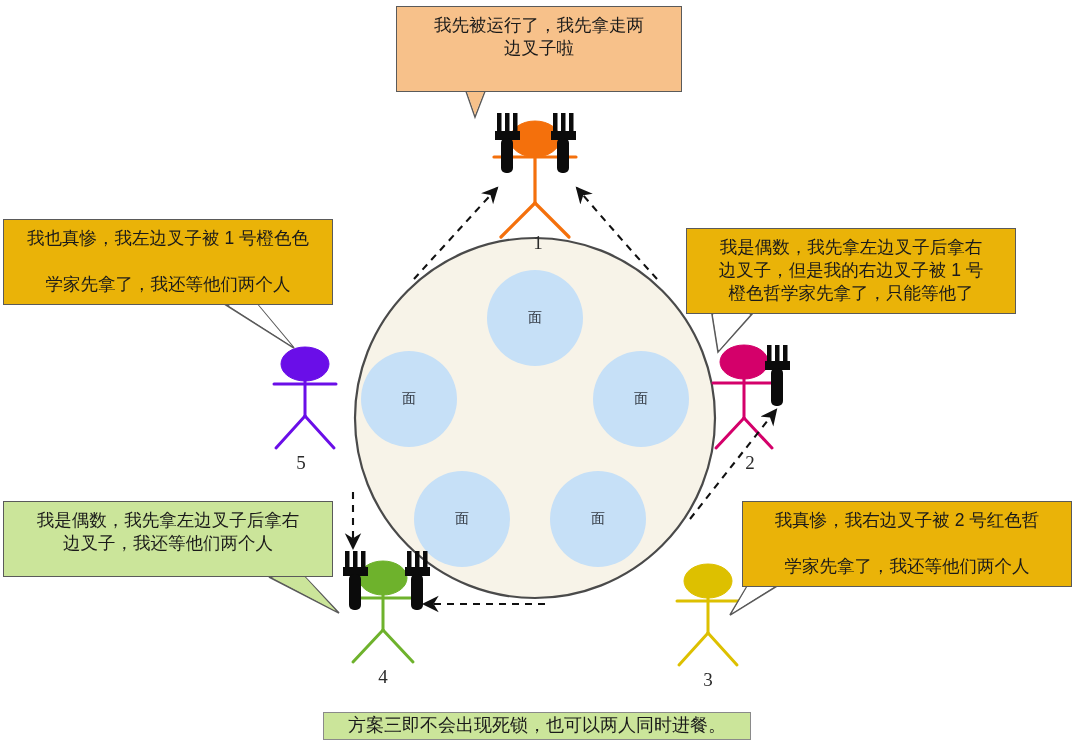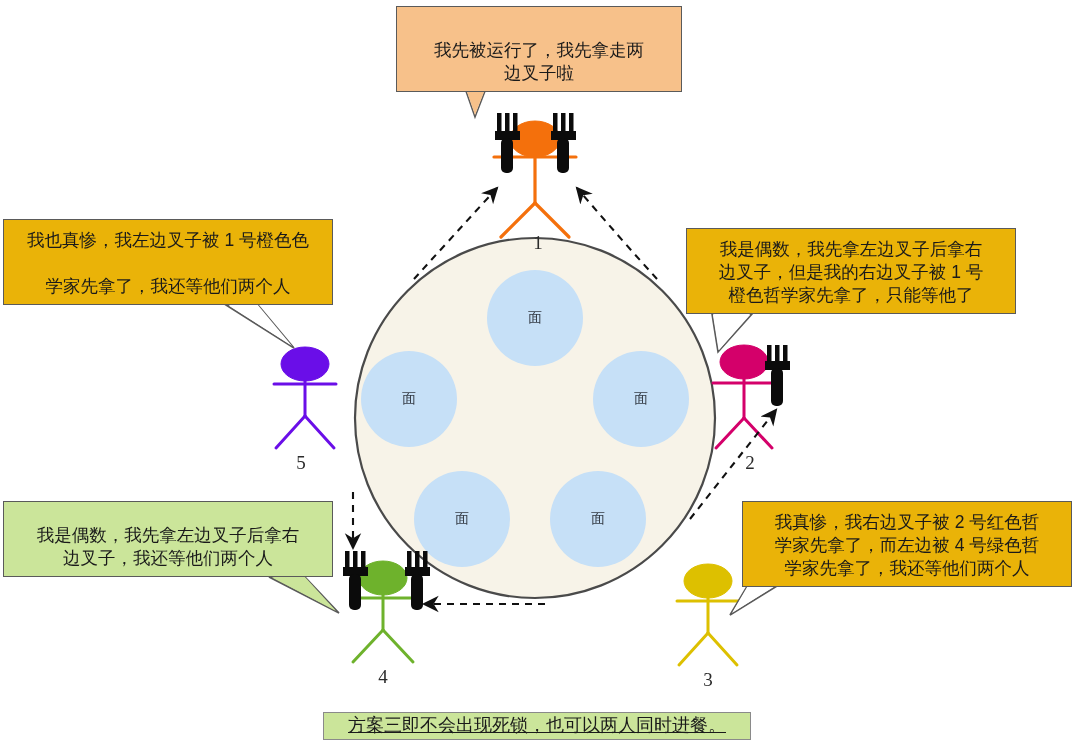--- a/index.html
+++ b/index.html
@@ -27,21 +27,21 @@
     position: absolute;
     box-sizing: border-box;
     border: 1.6px solid #5a5a5a;
     background: #ffffff;
     color: #1a1a1a;
     font-size: 17.5px;
     line-height: 1.32;
     text-align: center;
     padding: 7px 8px 6px 8px;
     display: flex;
-    align-items: flex-end;
+    align-items: flex-start;
     justify-content: center;
   }
   .callout .txt { display: block; width: 100%; }
   .callout.orange { background: #f7c18a; }
   .callout.green  { background: #cbe59a; }
   .callout.plain  { background: #eab308; }
 
   .caption-box {
     position: absolute;
     box-sizing: border-box;
@@ -236,27 +236,27 @@
     <span class="txt">
       <span>我是偶数，我先拿左边叉子后拿右</span><br>
       <span>边叉子，但是我的右边叉子被 1 号</span><br>
       <span>橙色哲学家先拿了，只能等他了</span>
     </span>
   </div>
 
   <div class="callout plain" style="left:742px; top:501px; width:330px; height:86px;">
     <span class="txt">
       <span>我真惨，我右边叉子被 2 号红色哲</span><br>
-      <span>学家先拿了，而左边被 4 号绿色哲</span><br>
+      <br>
       <span>学家先拿了，我还等他们两个人</span>
     </span>
   </div>
 
   <div class="callout green" style="left:3px; top:501px; width:330px; height:76px;">
     <span class="txt">
       <span>我是偶数，我先拿左边叉子后拿右</span><br>
       <span>边叉子，我还等他们两个人</span>
     </span>
   </div>
 
-  <div class="caption-box" style="left:323px; top:712px; width:428px; height:28px;text-decoration:underline;">方案三即不会出现死锁，也可以两人同时进餐。</div>
+  <div class="caption-box" style="left:323px; top:712px; width:428px; height:28px;">方案三即不会出现死锁，也可以两人同时进餐。</div>
 
 </div>
 
 </body></html>

